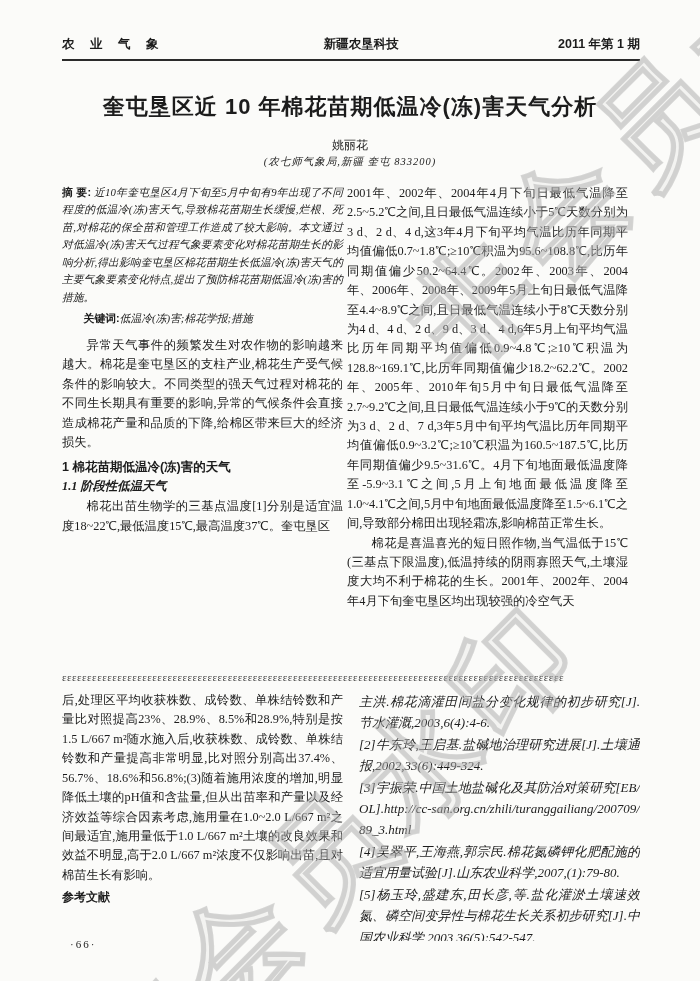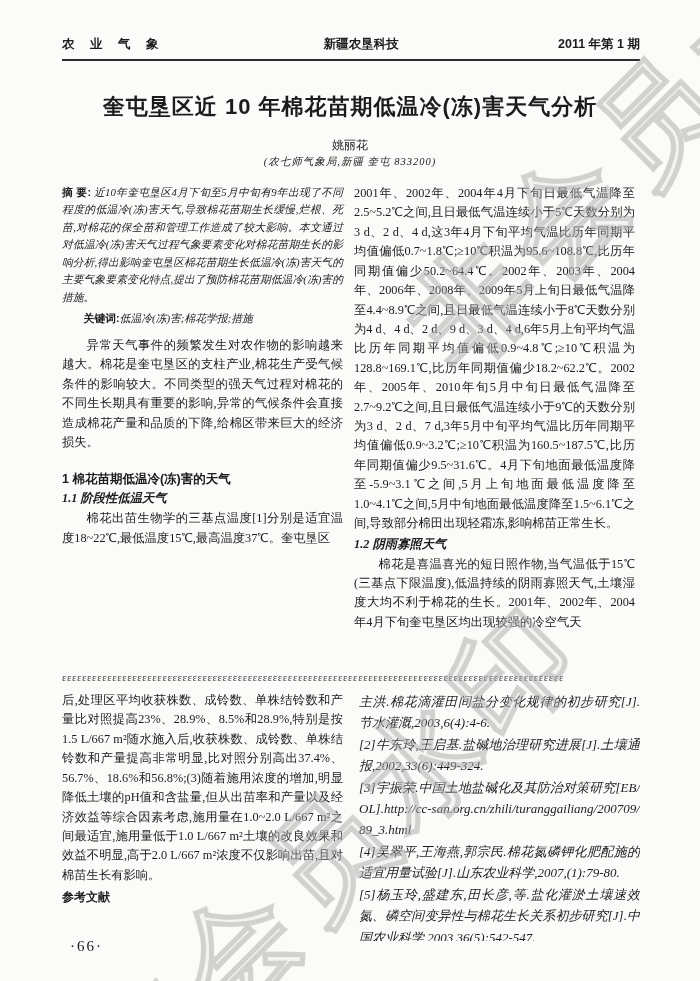--- a/index.html
+++ b/index.html
@@ -21,41 +21,41 @@
   .title{
     position:absolute;top:92px;left:0;width:100%;text-align:center;
     font-family:"Liberation Sans",sans-serif;font-weight:bold;
     font-size:22px;letter-spacing:1px;
   }
   .author{position:absolute;top:137px;left:0;width:100%;text-align:center;font-size:12px;}
   .affiliation{position:absolute;top:155px;left:0;width:100%;text-align:center;
     font-size:10.5px;font-style:italic;letter-spacing:1px;}
   .columns{
     position:absolute;top:184px;left:62px;width:578px;height:490px;
-    display:flex;gap:11px;overflow:hidden;
+    display:flex;gap:4px;overflow:hidden;
   }
   .col{width:281px;flex:0 0 281px;}
   .abstract{font-size:10.8px;font-style:italic;line-height:1.62;margin:0 0 4px 0;text-align:justify;}
   .abstract .lbl, .kw .lbl{font-style:normal;font-weight:bold;font-family:"Liberation Sans",sans-serif;}
   .kw{font-size:10.8px;font-style:italic;line-height:1.62;margin:0 0 8px 0;text-indent:2em;}
   .body-p{font-size:12.3px;line-height:1.58;margin:0;text-align:justify;text-indent:2em;}
   .body-p.noindent{text-indent:0;}
-  .sec-h{font-family:"Liberation Sans",sans-serif;font-weight:bold;font-size:12.5px;margin:19px 0 2px 0;}
+  .sec-h{font-family:"Liberation Sans",sans-serif;font-weight:bold;font-size:12.5px;margin:7px 0 2px 0;}
   .subsec-h{font-size:12.3px;font-weight:600;font-style:italic;margin:2px 0;}
   .divider{
     position:absolute;top:671px;left:62px;width:578px;
     font-size:11px;color:#3c3c3c;white-space:nowrap;overflow:hidden;letter-spacing:0.4px;
   }
   .bottom{
     position:absolute;top:691px;left:62px;width:578px;height:250px;
     display:flex;gap:16px;overflow:hidden;
   }
   .refs-h{font-family:"Liberation Sans",sans-serif;font-weight:bold;font-size:12px;margin:4px 0 2px 0;}
   .ref{font-size:13px;font-style:italic;line-height:1.62;margin:0 0 1px 0;text-align:justify;word-break:break-all;}
-  .footer{position:absolute;top:938px;left:70px;font-size:15px;letter-spacing:2px;}
+  .footer{position:absolute;top:938px;left:70px;font-size:11px;letter-spacing:2px;}
   .watermark{
     position:absolute;font-family:"Liberation Sans",sans-serif;font-weight:bold;
     font-size:118px;letter-spacing:12px;white-space:nowrap;
     color:rgba(195,195,195,0.14);
     -webkit-text-stroke:1.5px rgba(168,168,168,0.45);
     pointer-events:none;z-index:5;
     transform-origin:left center;transform:rotate(-45deg);
   }
   .wm-top{left:432px;top:268px;}
   .wm-bottom{left:104px;top:1004px;}
@@ -81,21 +81,20 @@
   <div class="col">
     <p class="abstract"><span class="lbl">摘  要:</span> <span>近10年奎屯垦区4月下旬至5月中旬有9年出现了不同程度的低温冷(冻)害天气,导致棉花苗期生长缓慢,烂根、死苗,对棉花的保全苗和管理工作造成了较大影响。本文通过对低温冷(冻)害天气过程气象要素变化对棉花苗期生长的影响分析,得出影响奎屯垦区棉花苗期生长低温冷(冻)害天气的主要气象要素变化特点,提出了预防棉花苗期低温冷(冻)害的措施。</span></p>
     <p class="kw"><span class="lbl">关键词:</span><span>低温冷(冻)害;棉花学报;措施</span></p>
     <p class="body-p">异常天气事件的频繁发生对农作物的影响越来越大。棉花是奎屯垦区的支柱产业,棉花生产受气候条件的影响较大。不同类型的强天气过程对棉花的不同生长期具有重要的影响,异常的气候条件会直接造成棉花产量和品质的下降,给棉区带来巨大的经济损失。</p>
     <p class="sec-h">1  棉花苗期低温冷(冻)害的天气</p>
     <p class="subsec-h">1.1  阶段性低温天气</p>
     <p class="body-p">棉花出苗生物学的三基点温度[1]分别是适宜温度18~22℃,最低温度15℃,最高温度37℃。奎屯垦区</p>
   </div>
   <div class="col">
     <p class="body-p noindent">2001年、2002年、2004年4月下旬日最低气温降至2.5~5.2℃之间,且日最低气温连续小于5℃天数分别为3 d、2 d、4 d,这3年4月下旬平均气温比历年同期平均值偏低0.7~1.8℃;≥10℃积温为95.6~108.8℃,比历年同期值偏少50.2~64.4℃。2002年、2003年、2004年、2006年、2008年、2009年5月上旬日最低气温降至4.4~8.9℃之间,且日最低气温连续小于8℃天数分别为4 d、4 d、2 d、9 d、3 d、4 d,6年5月上旬平均气温比历年同期平均值偏低0.9~4.8℃;≥10℃积温为128.8~169.1℃,比历年同期值偏少18.2~62.2℃。2002年、2005年、2010年旬5月中旬日最低气温降至2.7~9.2℃之间,且日最低气温连续小于9℃的天数分别为3 d、2 d、7 d,3年5月中旬平均气温比历年同期平均值偏低0.9~3.2℃;≥10℃积温为160.5~187.5℃,比历年同期值偏少9.5~31.6℃。4月下旬地面最低温度降至-5.9~3.1℃之间,5月上旬地面最低温度降至1.0~4.1℃之间,5月中旬地面最低温度降至1.5~6.1℃之间,导致部分棉田出现轻霜冻,影响棉苗正常生长。</p>
-    <p class="subsec-h">1.2  阴雨寡照天气</p>
     <p class="body-p">棉花是喜温喜光的短日照作物,当气温低于15℃(三基点下限温度),低温持续的阴雨寡照天气,土壤湿度大均不利于棉花的生长。2001年、2002年、2004年4月下旬奎屯垦区均出现较强的冷空气天</p>
   </div>
 </div>
 
 <div class="divider">εεεεεεεεεεεεεεεεεεεεεεεεεεεεεεεεεεεεεεεεεεεεεεεεεεεεεεεεεεεεεεεεεεεεεεεεεεεεεεεεεεεεεεεεεεεεεεεεεεεε</div>
 
 <div class="bottom">
   <div class="col">
     <p class="body-p noindent">后,处理区平均收获株数、成铃数、单株结铃数和产量比对照提高23%、28.9%、8.5%和28.9%,特别是按1.5 L/667 m²随水施入后,收获株数、成铃数、单株结铃数和产量提高非常明显,比对照分别高出37.4%、56.7%、18.6%和56.8%;(3)随着施用浓度的增加,明显降低土壤的pH值和含盐量,但从出苗率和产量以及经济效益等综合因素考虑,施用量在1.0~2.0 L/667 m²之间最适宜,施用量低于1.0 L/667 m²土壤的改良效果和效益不明显,高于2.0 L/667 m²浓度不仅影响出苗,且对棉苗生长有影响。</p>
     <p class="refs-h">参考文献</p>

